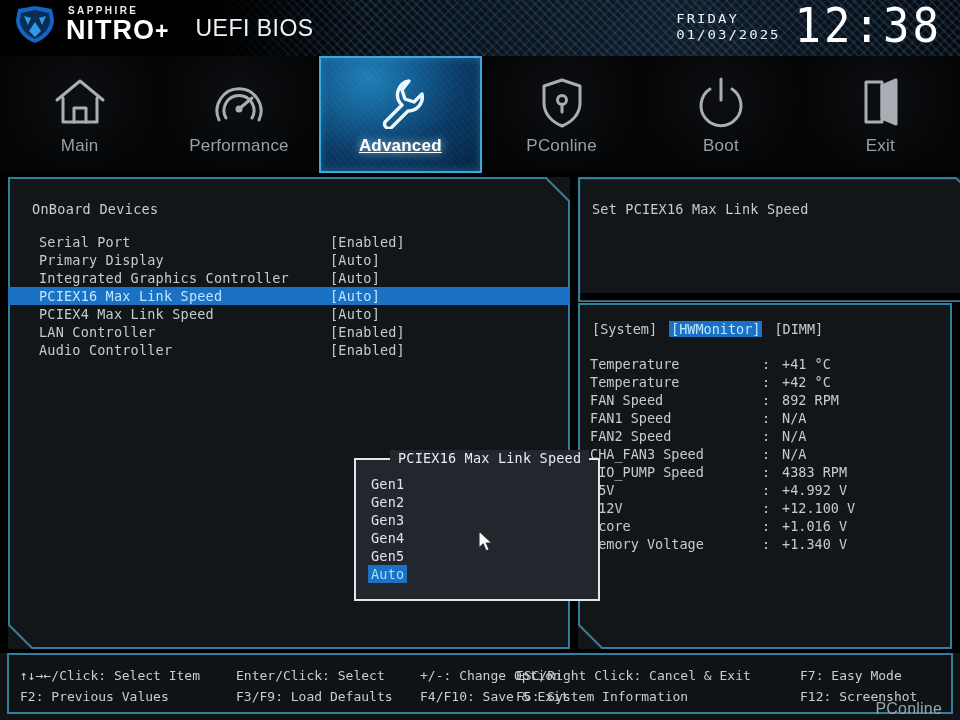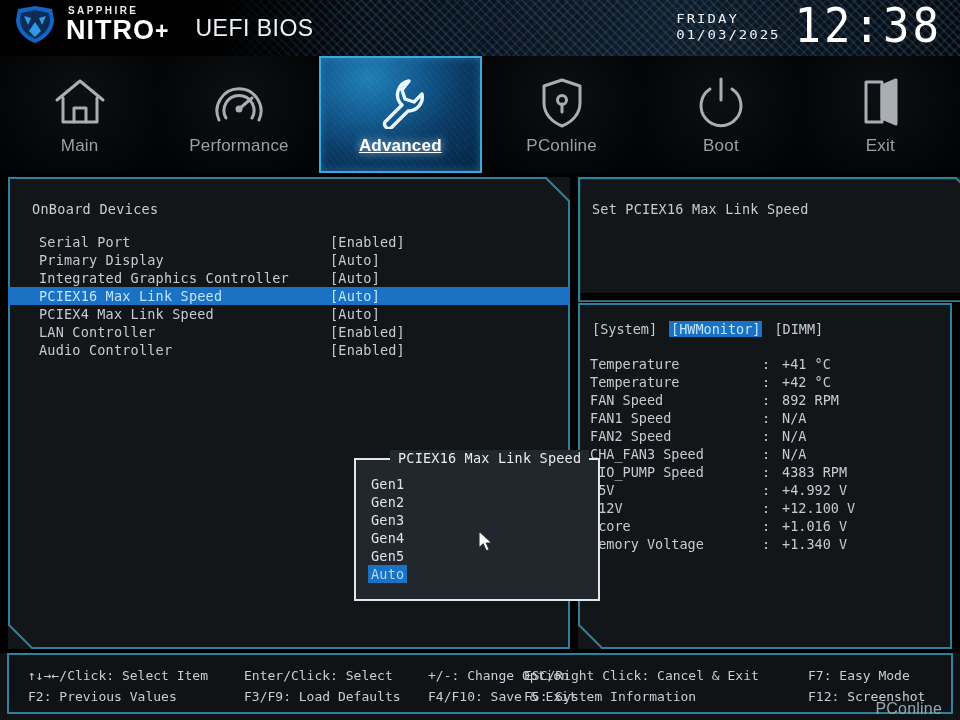--- a/index.html
+++ b/index.html
@@ -132,21 +132,21 @@
   #cursor { position:absolute; left:478px; top:357px; z-index:60; }
 
   
   #footer {
     position:absolute; left:0; top:653px; width:960px; height:67px;
     background:#101316;
   }
   #footer .fedge { position:absolute; inset:0; pointer-events:none; }
   .fgrid { position:absolute; left:20px; top:12px; right:16px; font-size:13px; color:#c8cdd3; }
   .frow { position:relative; height:21px; line-height:21px; }
-  .fc { position:absolute;margin-left:8px; }
+  .fc { position:absolute; }
   .fc1{left:0;} .fc2{left:216px;} .fc3{left:400px;} .fc4{left:496px;} .fc5{left:780px;}
   .watermark {
     position:absolute; right:18px; bottom:2px; font-family:"Liberation Sans",sans-serif;
     font-size:16px; color:#9aa3ac; letter-spacing:.2px;
   }
 </style>
 </head>
 <body>
 
 <div id="header">

